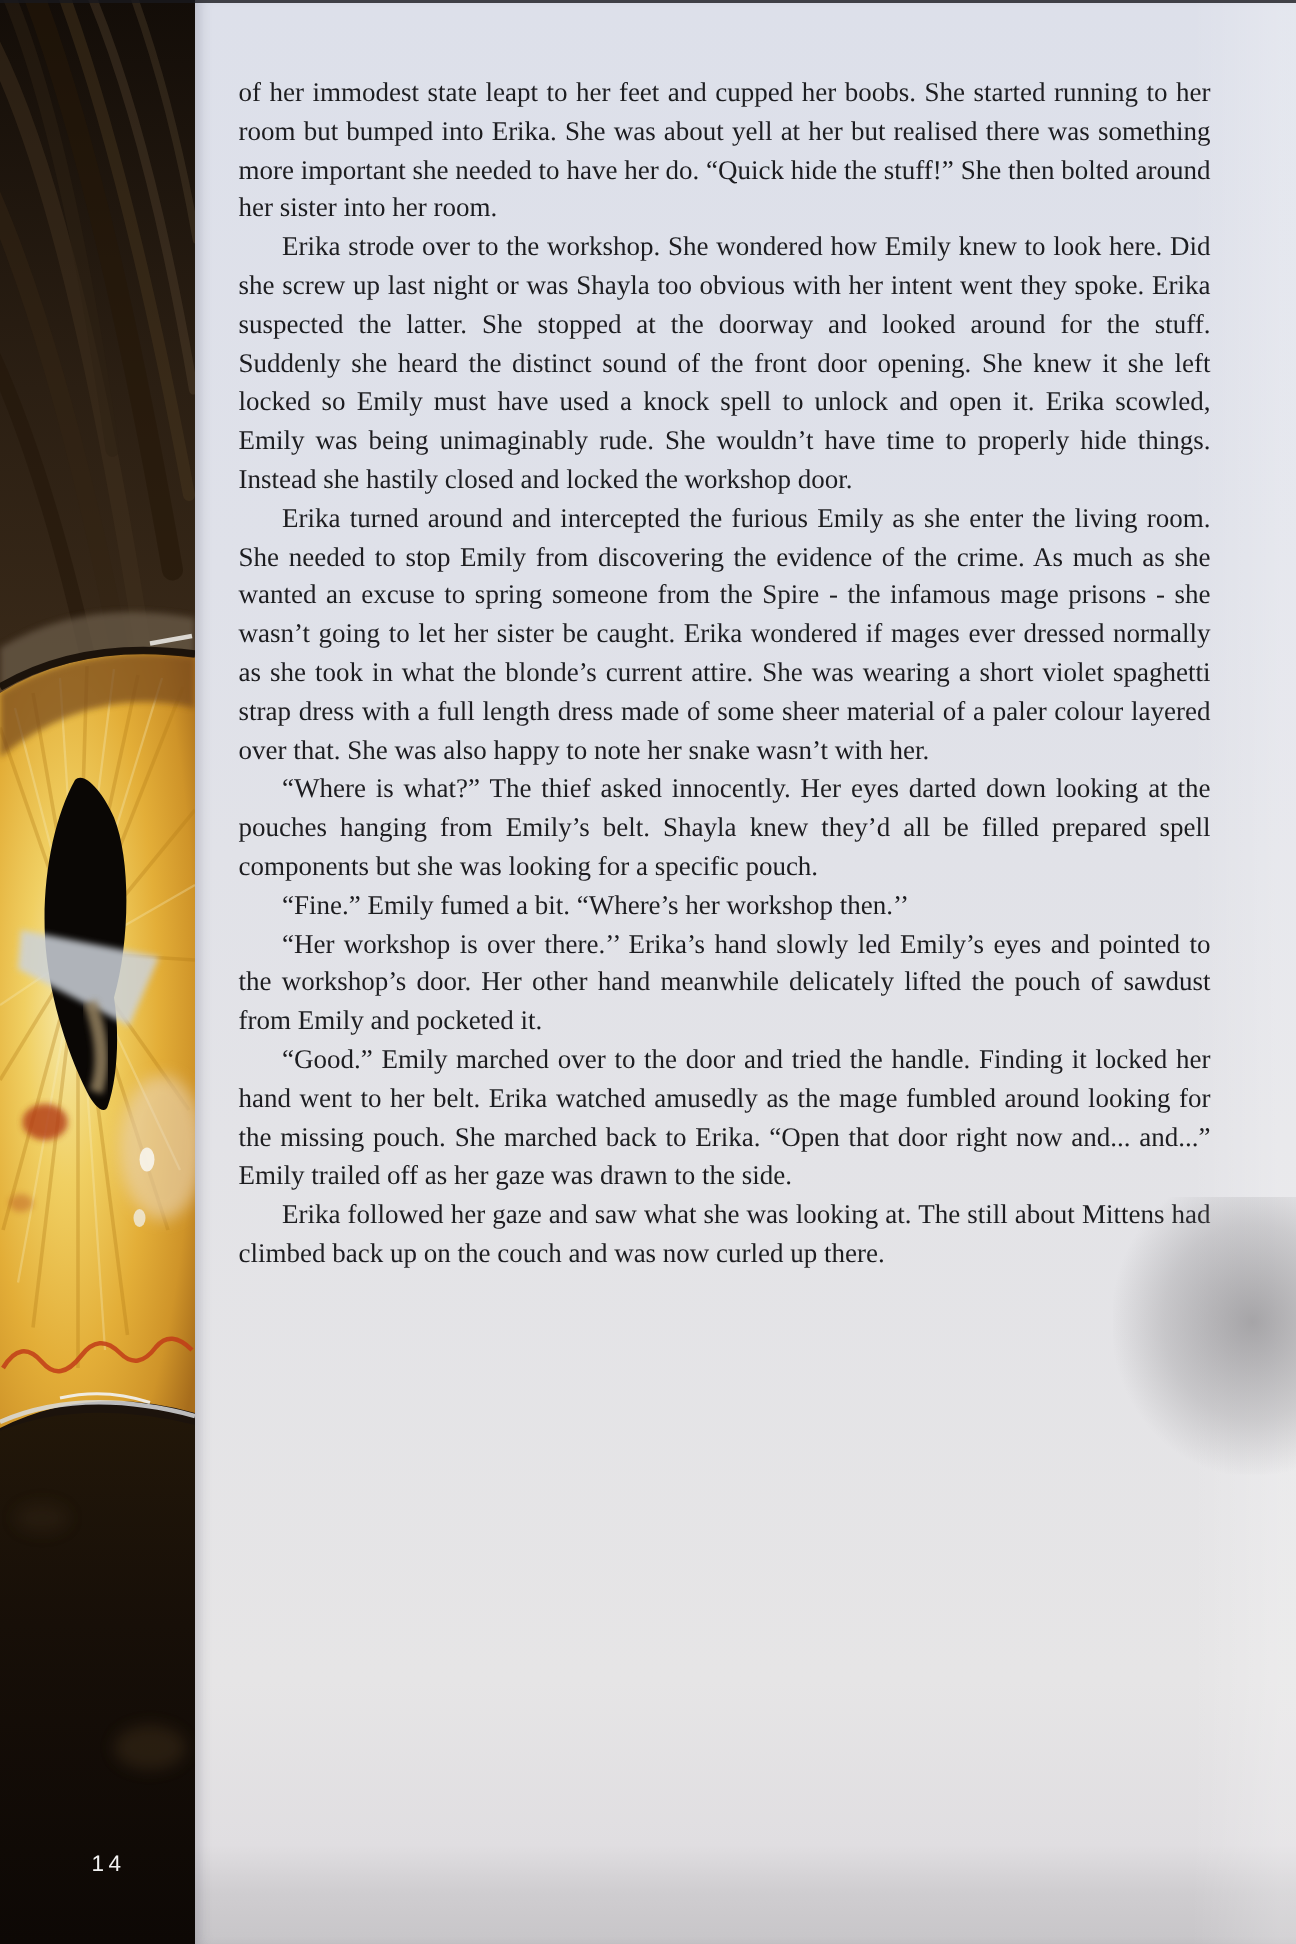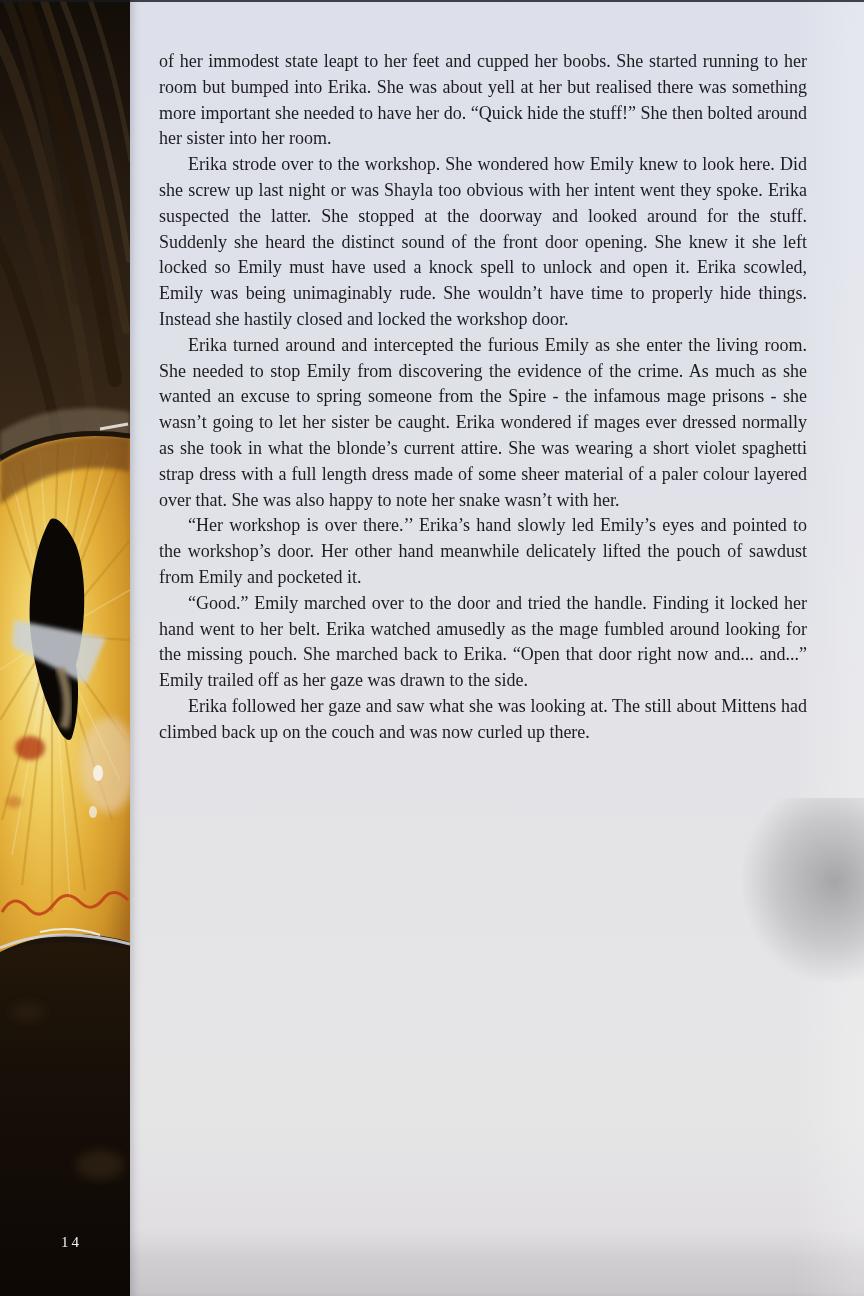--- a/index.html
+++ b/index.html
@@ -9,21 +9,21 @@
     font-family:"Liberation Serif", serif;
   }
   
   .margin-image{
     position:absolute;left:0;top:0;width:130px;height:1296px;overflow:hidden;
     background:#1c130c;
   }
   .margin-image svg{display:block;}
   .page-number{
     position:absolute;left:61px;top:1234px;
-    font-family:Liberation Serif, serif;
+    font-family:Liberation Sans, sans-serif;
     font-size:15px;letter-spacing:3px;color:#ffffff;opacity:.95;
   }
   
   .page{
     position:absolute;left:130px;top:0;width:734px;height:1296px;
     background:linear-gradient(180deg,
       #dde0ea 0px,#dfe1e9 380px,#e3e3e7 760px,#e6e5e6 1120px,
       #e0dee1 1230px,#cfcdd0 1262px,#c7c5c8 1296px);
     box-shadow:inset 7px 0 9px -5px rgba(70,70,90,.28);
   }
@@ -160,19 +160,21 @@
   </svg>
   <div class="page-number">14</div>
 </div>
 
 <div class="page">
   <div class="right-shadow"></div>
   <div class="text-col">
     <p class="cont">of her immodest state leapt to her feet and cupped her boobs. She started running to her room but bumped into Erika. She was about yell at her but realised there was something more important she needed to have her do. “Quick hide the stuff!” She then bolted around her sister into her room.</p>
     <p>Erika strode over to the workshop. She wondered how Emily knew to look here. Did she screw up last night or was Shayla too obvious with her intent went they spoke. Erika suspected the latter. She stopped at the doorway and looked around for the stuff. Suddenly she heard the distinct sound of the front door opening. She knew it she left locked so Emily must have used a knock spell to unlock and open it. Erika scowled, Emily was being unimaginably rude. She wouldn’t have time to properly hide things. Instead she hastily closed and locked the workshop door.</p>
     <p>Erika turned around and intercepted the furious Emily as she enter the living room. She needed to stop Emily from discovering the evidence of the crime. As much as she wanted an excuse to spring someone from the Spire - the infamous mage prisons - she wasn’t going to let her sister be caught. Erika wondered if mages ever dressed normally as she took in what the blonde’s current attire. She was wearing a short violet spaghetti strap dress with a full length dress made of some sheer material of a paler colour layered over that. She was also happy to note her snake wasn’t with her.</p>
+    <p>“Where is what?” The thief asked innocently. Her eyes darted down looking at the pouches hanging from Emily’s belt. Shayla knew they’d all be filled prepared spell components but she was looking for a specific pouch.</p>
+    <p>“Fine.” Emily fumed a bit. “Where’s her workshop then.’’</p>
     <p>“Her workshop is over there.’’ Erika’s hand slowly led Emily’s eyes and pointed to the workshop’s door. Her other hand meanwhile delicately lifted the pouch of sawdust from Emily and pocketed it.</p>
     <p>“Good.” Emily marched over to the door and tried the handle. Finding it locked her hand went to her belt. Erika watched amusedly as the mage fumbled around looking for the missing pouch. She marched back to Erika. “Open that door right now and... and...” Emily trailed off as her gaze was drawn to the side.</p>
     <p>Erika followed her gaze and saw what she was looking at. The still about Mittens had climbed back up on the couch and was now curled up there.</p>
   </div>
 </div>
 
 <div class="top-edge"></div>
 
 </body></html>

